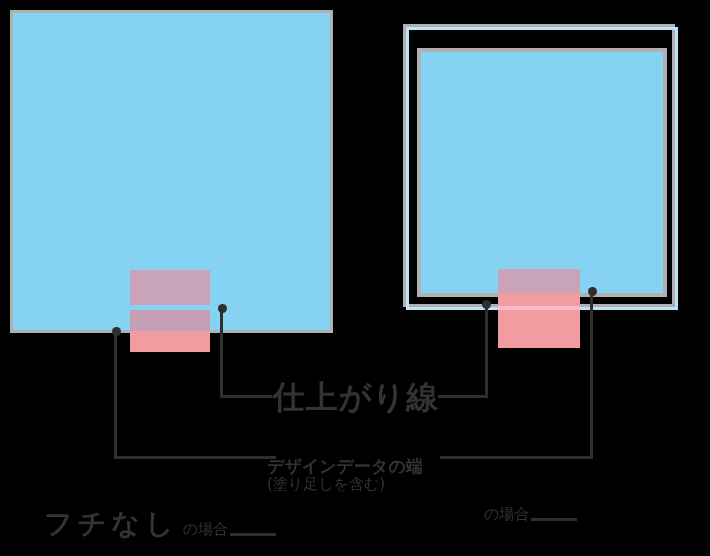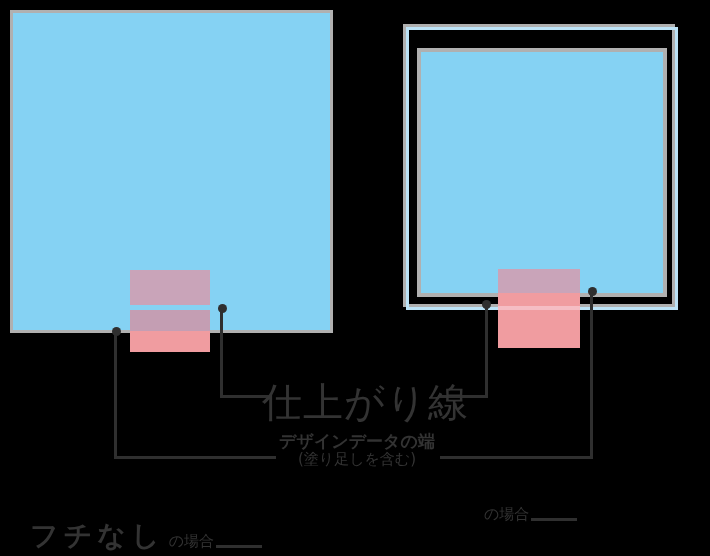--- a/index.html
+++ b/index.html
@@ -50,34 +50,34 @@
   .vC { left: 114px; top: 331px; width: 3px; height: 128px; }
   .vD { left: 590px; top: 292px; width: 3px; height: 167px; }
   .hMidL { left: 220px; top: 395px; width: 52px; height: 3px; }
   .hMidR { left: 438px; top: 395px; width: 50px; height: 3px; }
   .hLowL { left: 114px; top: 456px; width: 162px; height: 3px; }
   .hLowR { left: 440px; top: 456px; width: 153px; height: 3px; }
 
   
   .mid-label {
     left: 262px; top: 381px; width: 188px;
-    color: var(--text-dark); font-size: 40px; font-weight: normal;
+    color: var(--text-dark); font-size: 32px; font-weight: bold;
     text-align: center; letter-spacing: 1px; line-height: 1.05;
     white-space: nowrap;
   }
   .low-label {
-    left: 267px; top: 432px; width: 180px;
-    color: var(--text-dark); text-align: center; line-height: 1.12;
+    left: 267px; top: 457px; width: 180px;
+    color: var(--text-dark); text-align: left; line-height: 1.12;
     white-space: nowrap;
   }
   .low-label .l1 { font-size: 17px; font-weight: bold; display: block; }
   .low-label .l2 { font-size: 15px; font-weight: normal; display: block; }
 
   .caption { display: flex; align-items: flex-end; color: var(--text-dark); white-space: nowrap; }
-  .cap-left  { left: 30px;  top: 505px; margin-top: 12px; }
+  .cap-left  { left: 44px;  top: 505px; }
   .cap-right { left: 480px; top: 505px; }
   .caption .main { font-size: 28px; font-weight: bold; letter-spacing: 5px; }
   .caption .sub  { font-size: 15px; font-weight: normal; margin: 0 2px 4px 4px; }
   .caption .dash { width: 46px; height: 3px; background: var(--callout-dark); margin-bottom: 7px; }
 </style>
 </head>
 <body>
 
 <div id="canvas">
 

